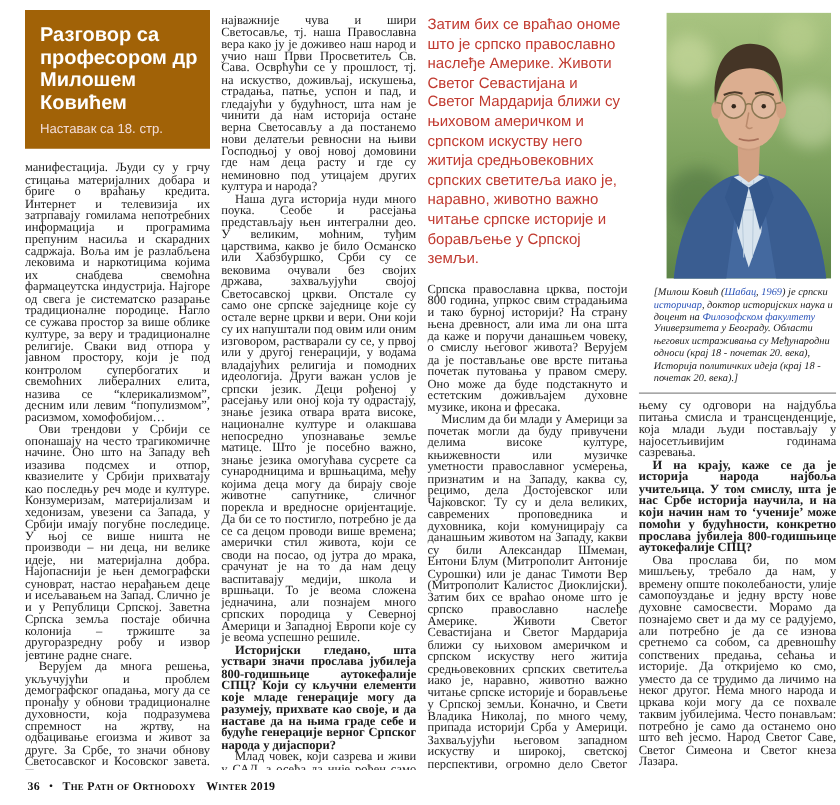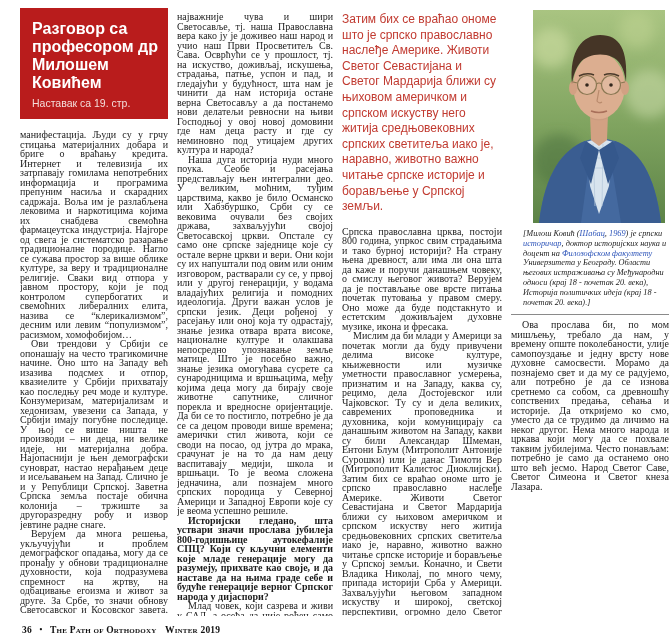--- a/index.html
+++ b/index.html
@@ -19,21 +19,21 @@
     height:616px;
   }
   .col { overflow:hidden; }
   .col1 { flex:0 0 148px; }
   .col2 { flex:0 0 156px; padding-top:4px; }
   .col3 { flex:0 0 160px; }
   .col4 { flex:0 0 158px; }
 
   
   .title-box {
-    background:#b91c1c;
+    background:#a16207;
     color:#ffffff;
     padding:12px 10px 10px 12px;
     margin-bottom:11px;
     min-height:97px;
   }
   .title-box h1 {
     font-family:"Liberation Sans", sans-serif;
     font-size:16px; font-weight:700; line-height:1.13;
   }
   .title-box .subtitle {
@@ -98,21 +98,21 @@
 </style>
 </head>
 <body>
 
 <div class="page">
   <div class="cols">
 
     <div class="col col1">
       <div class="title-box">
         <h1>Разговор са професором др Милошем Ковићем</h1>
-        <div class="subtitle">Наставак са 19. стр.</div>
+        <div class="subtitle">Наставак са 18. стр.</div>
       </div>
       <p class="body">манифестација. Људи су у грчу стицања материјалних добара и бриге о враћању кредита. Интернет и телевизија их затрпавају гомилама непотребних информација и програмима препуним насиља и скарадних садржаја. Воља им је разлабљена лековима и наркотицима којима их снабдева свемоћна фармацеутска индустрија. Најгоре од свега је систематско разарање традиционалне породице. Нагло се сужава простор за више облике културе, за веру и традиционалне религије. Сваки вид отпора у јавном простору, који је под контролом супербогатих и свемоћних либералних елита, назива се “клерикализмом”, десним или левим “популизмом”, расизмом, хомофобијом…</p>
       <p class="body ind">Ови трендови у Србији се опонашају на често трагикомичне начине. Оно што на Западу већ изазива подсмех и отпор, квазиелите у Србији прихватају као последњу реч моде и културе. Конзумеризам, материјализам и хедонизам, увезени са Запада, у Србији имају погубне последице. У њој се више ништа не производи – ни деца, ни велике идеје, ни материјална добра. Најопаснији је њен демографски суноврат, настао нерађањем деце и исељавањем на Запад. Слично је и у Републици Српској. Заветна Српска земља постаје обична колонија – тржиште за другоразредну робу и извор јевтине радне снаге.</p>
       <p class="body ind">Верујем да многа решења, укључујући и проблем демографског опадања, могу да се пронађу у обнови традиционалне духовности, која подразумева спремност на жртву, на одбацивање егоизма и живот за друге. За Србе, то значи обнову Светосавског и Косовског завета. Православна вера и начин живота представљају једини алтернативни модел, укорењен дубоко у нашем искуству и култури, који може да понуди одговоре на најтежа питања и да издржи изазове савременог света.</p>
       <p class="body ind">Велики број српског становништва данас се налази у дијаспори. Конкретно, ми који живимо у Сједињеним Америчким Државама где се још увек оснивају парохије, граде храмови, негује језик и традиција, а што је</p>
     </div>
 
     <div class="col col2">
       <p class="body">најважније чува и шири Светосавље, тј. наша Православна вера како ју је доживео наш народ и учио наш Први Просветитељ Св. Сава. Осврћући се у прошлост, тј. на искуство, доживљај, искушења, страдања, патње, успон и пад, и гледајући у будућност, шта нам је чинити да нам историја остане верна Светосављу а да постанемо нови делатељи ревносни на њиви Господњој у овој новој домовини где нам деца расту и где су неминовно под утицајем других култура и народа?</p>
       <p class="body ind">Наша дуга историја нуди много поука. Сеобе и расејања представљају њен интегрални део. У великим, моћним, туђим царствима, какво је било Османско или Хабзбуршко, Срби су се вековима очували без својих држава, захваљујући својој Светосавској цркви. Опстале су само оне српске заједнице које су остале верне цркви и вери. Они који су их напуштали под овим или оним изговором, растварали су се, у првој или у другој генерацији, у водама владајућих религија и помодних идеологија. Други важан услов је српски језик. Деци рођеној у расејању или оној која ту одрастају, знање језика отвара врата високе, националне културе и олакшава непосредно упознавање земље матице. Што је посебно важно, знање језика омогућава сусрете са сународницима и вршњацима, међу којима деца могу да бирају своје животне сапутнике, сличног порекла и вредносне оријентације. Да би се то постигло, потребно је да се са децом проводи више времена; амерички стил живота, који се своди на посао, од јутра до мрака, срачунат је на то да нам децу васпитавају медији, школа и вршњаци. То је веома сложена једначина, али познајем много српских породица у Северној Америци и Западној Европи које су је веома успешно решиле.</p>
@@ -172,20 +172,22 @@
           <circle cx="54" cy="75" r="1.8" fill="#33271d"></circle>
           <circle cx="78" cy="75" r="1.8" fill="#33271d"></circle>
 
           <path d="M66,80 L64,91 Q66,94 69,92" stroke="#b98a6c" stroke-width="1.2" fill="none"></path>
           <path d="M58,101 Q66,104 74,101" stroke="#a8705a" stroke-width="1.4" fill="none"></path>
           <path d="M58,108 Q66,112 74,108" stroke="#c4977c" stroke-width="0.9" fill="none" opacity="0.6"></path>
         </svg>
       </div>
       <p class="caption"><span>[Милош Ковић (</span><a class="cap-link">Шабац</a><span>, </span><a class="cap-link">1969</a><span>) је српски </span><a class="cap-link">историчар</a><span>, доктор историјских наука и доцент на </span><a class="cap-link">Филозофском факултету</a><span> Универзитета у Београду. Области његових истраживања су Међународни односи (крај 18 - почетак 20. века), Историја политичких идеја (крај 18 - почетак 20. века).]</span></p>
       <hr>
+      <p class="body">њему су одговори на најдубља питања смисла и трансценденције, која млади људи постављају у најосетљивијим годинама сазревања.</p>
+      <p class="body ind bold-q">И на крају, каже се да је историја народа најбоља учитељица. У том смислу, шта је нас Србе историја научила, и на који начин нам то ‘ученије’ може помоћи у будућности, конкретно прослава јубилеја 800-годишњице аутокефалије СПЦ?</p>
       <p class="body ind">Ова прослава би, по мом мишљењу, требало да нам, у времену опште поколебаности, улије самопоуздање и једну врсту нове духовне самосвести. Морамо да познајемо свет и да му се радујемо, али потребно је да се изнова сретнемо са собом, са древношћу сопствених предања, сећања и историје. Да откријемо ко смо, уместо да се трудимо да личимо на неког другог. Нема много народа и цркава који могу да се похвале таквим јубилејима. Често понављам: потребно је само да останемо оно што већ јесмо. Народ Светог Саве, Светог Симеона и Светог кнеза Лазара.</p>
     </div>
 
   </div>
 
   <div class="footer">
     <span>36</span>
     <span class="sep">•</span>
     <span class="sc">The Path of Orthodoxy</span>
     <span class="sc">Winter 2019</span>

